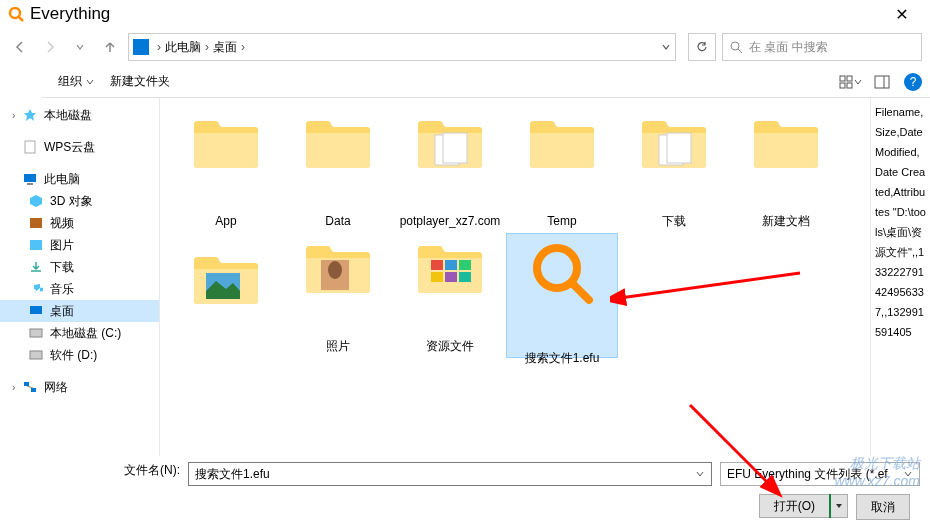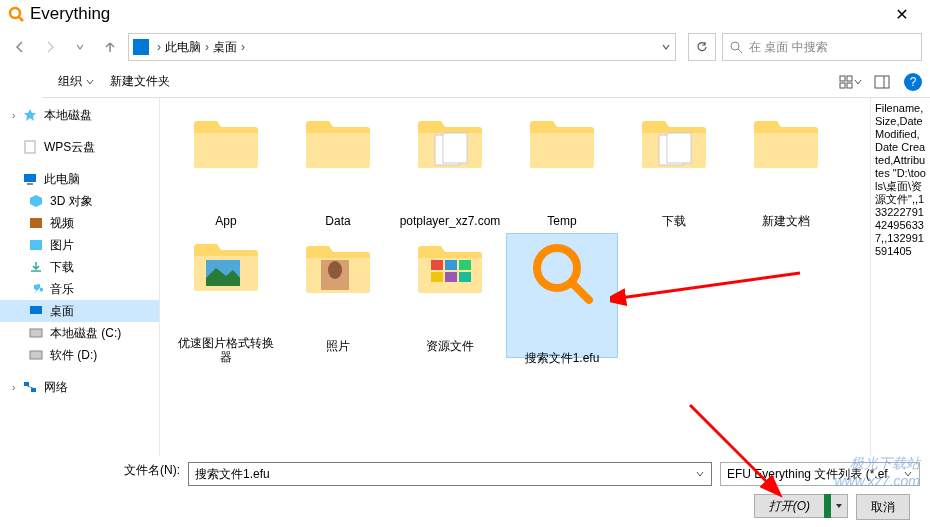--- a/index.html
+++ b/index.html
@@ -33,37 +33,37 @@
 .body-area { display: flex; height: 358px; }
 .sidebar { width: 160px; border-right: 1px solid #e8e8e8; padding: 6px 0; overflow: hidden; }
 .tree-item { display: flex; align-items: center; height: 22px; padding-left: 12px; cursor: pointer; }
 .tree-item.indent { padding-left: 28px; }
 .tree-item.selected { background: #cce8ff; }
 .tree-item .ticon { width: 16px; height: 16px; margin-right: 6px; display: flex; align-items: center; justify-content: center; }
 .tree-item .exp { width: 10px; color: #666; font-size: 10px; }
 .tree-sep { height: 10px; }
 
 .content { flex: 1; padding: 10px; display: flex; flex-wrap: wrap; align-content: flex-start; overflow: hidden; position: relative; }
-.file-item { width: 112px; height: 125px; display: flex; flex-direction: column; align-items: center; text-align: center; padding: 4px; border: 1px solid transparent; gap: 39px; }
+.file-item { width: 112px; height: 125px; display: flex; flex-direction: column; align-items: center; text-align: right; padding: 4px; border: 1px solid transparent; gap: 39px; }
 .file-item.selected { background: #cce8ff; border: 1px solid #99d1ff; }
 .file-item .thumb { width: 80px; height: 80px; display: flex; align-items: center; justify-content: center; margin-bottom: 4px; }
 .file-item .label { font-size: 12px; line-height: 14px; word-break: break-all; }
 
-.preview-pane { width: 60px; border-left: 1px solid #e8e8e8; padding: 4px; font-size: 11px; line-height: 13px; word-break: break-all; color: #000; overflow: hidden; }
+.preview-pane { width: 60px; border-left: 1px solid #e8e8e8; padding: 4px; font-size: 11px; line-height: 20px; word-break: break-all; color: #000; overflow: hidden; }
 
 
 .bottom { padding: 6px 10px; }
 .filename-row { display: flex; align-items: flex-start; gap: 8px; margin-bottom: 8px; }
 .filename-row .lbl { width: 170px; text-align: right; }
 .filename-row .filename-input { flex: 1; height: 24px; border: 1px solid #7a7a7a; padding: 0 6px; display: flex; align-items: center; justify-content: space-between; }
 .filename-row .filetype { width: 200px; height: 24px; border: 1px solid #adadad; display: flex; align-items: center; padding: 0 6px; justify-content: space-between; }
 .button-row { display: flex; justify-content: flex-end; gap: 8px; padding-right: 10px; }
 .btn { height: 24px; border: 1px solid #adadad; background: #e1e1e1; display: flex; align-items: center; padding: 12px 14px; cursor: pointer; }
 .btn.split { padding: 0; }
-.btn.split .main { padding: 12px 14px; border-right: 7px solid #15803d; height: 100%; display: flex; align-items: center; font-style: italic; }
+.btn.split .main { padding: 12px 14px; border-right: 2px solid #15803d; height: 100%; display: flex; align-items: center; }
 .btn.split .drop { width: 16px; display: flex; align-items: center; justify-content: center; }
 
 
 .folder-svg { width: 70px; height: 55px; }
 
 
 .arrow { position: absolute; pointer-events: none; }
 
 
 .watermark { position: absolute; right: 10px; bottom: 38px; color: #7aa6d6; font-size: 14px; opacity: 0.7; font-style: italic; }
@@ -345,21 +345,20 @@
       </div>
       <div class="file-item">
         <div class="thumb">
           <svg class="folder-svg" viewBox="0 0 70 55">
     <path d="M3 10 L3 50 Q3 53 6 53 L64 53 Q67 53 67 50 L67 15 Q67 12 64 12 L30 12 L26 6 L6 6 Q3 6 3 10 Z" fill="#ffd86b"></path>
     <path d="M3 18 L67 18 L67 50 Q67 53 64 53 L6 53 Q3 53 3 50 Z" fill="#ffe49c"></path>
     <rect x="15" y="22" width="34" height="26" fill="#4fa8d8"></rect>
             <path d="M15 40 L25 30 L35 38 L42 32 L49 40 L49 48 L15 48 Z" fill="#2a7a3a"></path>
   </svg>
         </div>
-        <div class="label">优速图片格式转换器</div>
       </div>
       <div class="file-item">
         <div class="thumb">
           <svg class="folder-svg" viewBox="0 0 70 55">
     <path d="M3 10 L3 50 Q3 53 6 53 L64 53 Q67 53 67 50 L67 15 Q67 12 64 12 L30 12 L26 6 L6 6 Q3 6 3 10 Z" fill="#ffd86b"></path>
     <path d="M3 18 L67 18 L67 50 Q67 53 64 53 L6 53 Q3 53 3 50 Z" fill="#ffe49c"></path>
     <rect x="18" y="20" width="28" height="30" fill="#d8a070"></rect>
             <ellipse cx="32" cy="30" rx="7" ry="9" fill="#8a5a3a"></ellipse>
   </svg>
         </div>

